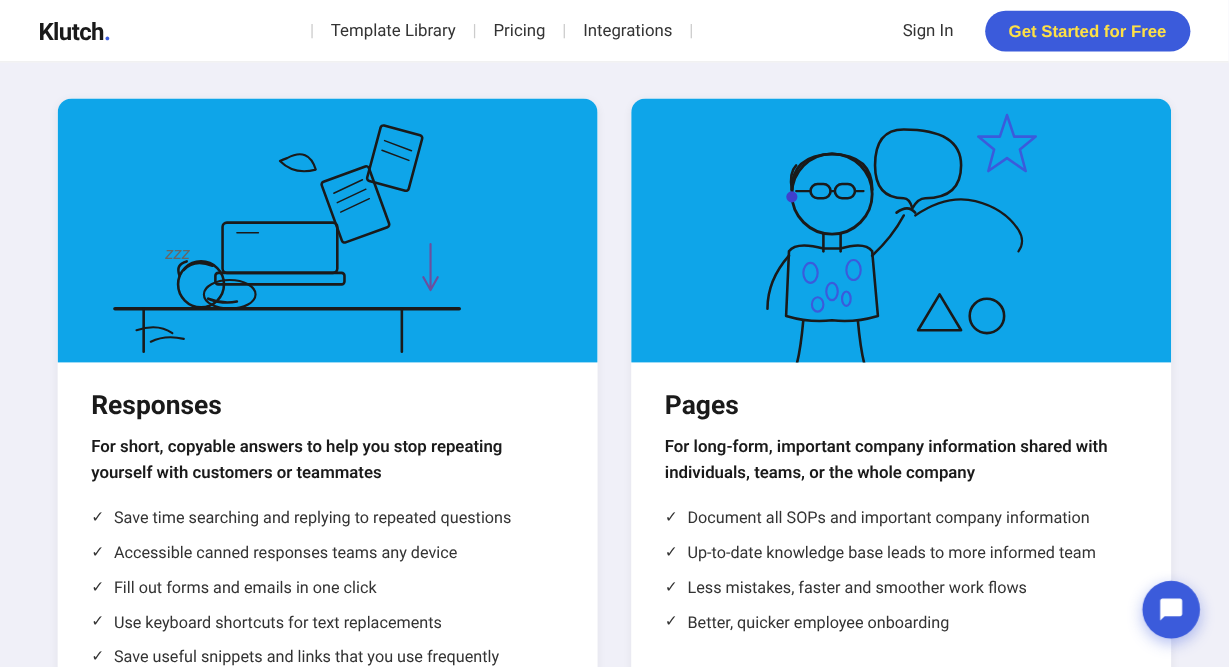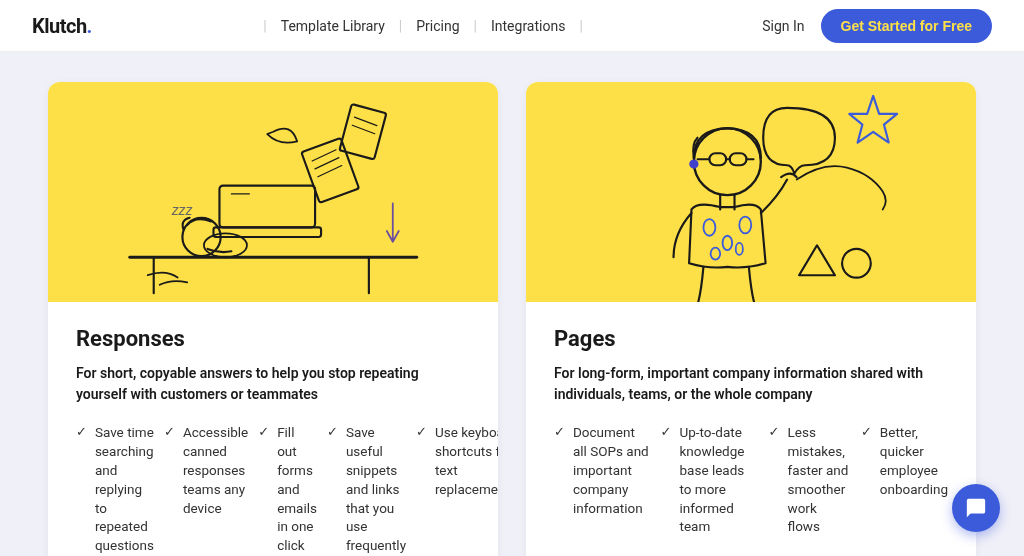--- a/index.html
+++ b/index.html
@@ -46,21 +46,21 @@
       padding: 0 14px;
       cursor: pointer;
     }
     .navbar-divider {
       color: #ccc;
       font-size: 14px;
     }
     .navbar-right {
       display: flex;
       align-items: center;
-      gap: 8px;
+      gap: 18px;
     }
     .sign-in-link {
       font-size: 14px;
       color: #333;
       cursor: pointer;
       text-decoration: none;
       padding: 0 8px;
     }
     .cta-button {
       background: #3b5bdb;
@@ -115,22 +115,22 @@
       flex-direction: column;
       overflow: hidden;
       box-shadow: 0 2px 8px rgba(0,0,0,0.06);
     }
 
     .card-illustration {
       width: 100%;
       height: 220px;
       display: flex;
       align-items: center;
-      justify-content: center;
-      background: #fde047;
+      justify-content: flex-start;
+      background: #0ea5e9;
       overflow: hidden;
     }
 
     .card-body {
       padding: 24px 28px 28px;
     }
 
     .card-title {
       font-size: 22px;
       font-weight: 700;
@@ -142,21 +142,21 @@
       font-size: 14px;
       font-weight: 600;
       color: #1a1a1a;
       margin-bottom: 18px;
       line-height: 1.5;
     }
 
     .feature-list {
       list-style: none;
       display: flex;
-      flex-direction: row;
+      flex-direction: column;
       gap: 10px;
     }
 
     .feature-list li {
       font-size: 13.5px;
       color: #333;
       display: flex;
       align-items: flex-start;
       gap: 8px;
       line-height: 1.4;
@@ -273,24 +273,24 @@
         <li>
             <span>Save time searching and replying to repeated questions</span>
           </li>
         <li>
             <span>Accessible canned responses teams any device</span>
           </li>
         <li>
             <span>Fill out forms and emails in one click</span>
           </li>
         <li>
+            <span>Use keyboard shortcuts for text replacements</span>
+          </li>
+        <li>
             <span>Save useful snippets and links that you use frequently</span>
-          </li>
-        <li>
-            <span>Use keyboard shortcuts for text replacements</span>
           </li>
       </ul>
     </div>
   </div>
 
   <div class="card">
     <div class="card-illustration">
 
       <svg class="illustration" viewBox="0 0 320 200" xmlns="http://www.w3.org/2000/svg" fill="none" stroke="#1a1a1a" stroke-width="1.8" stroke-linecap="round" stroke-linejoin="round">
 

